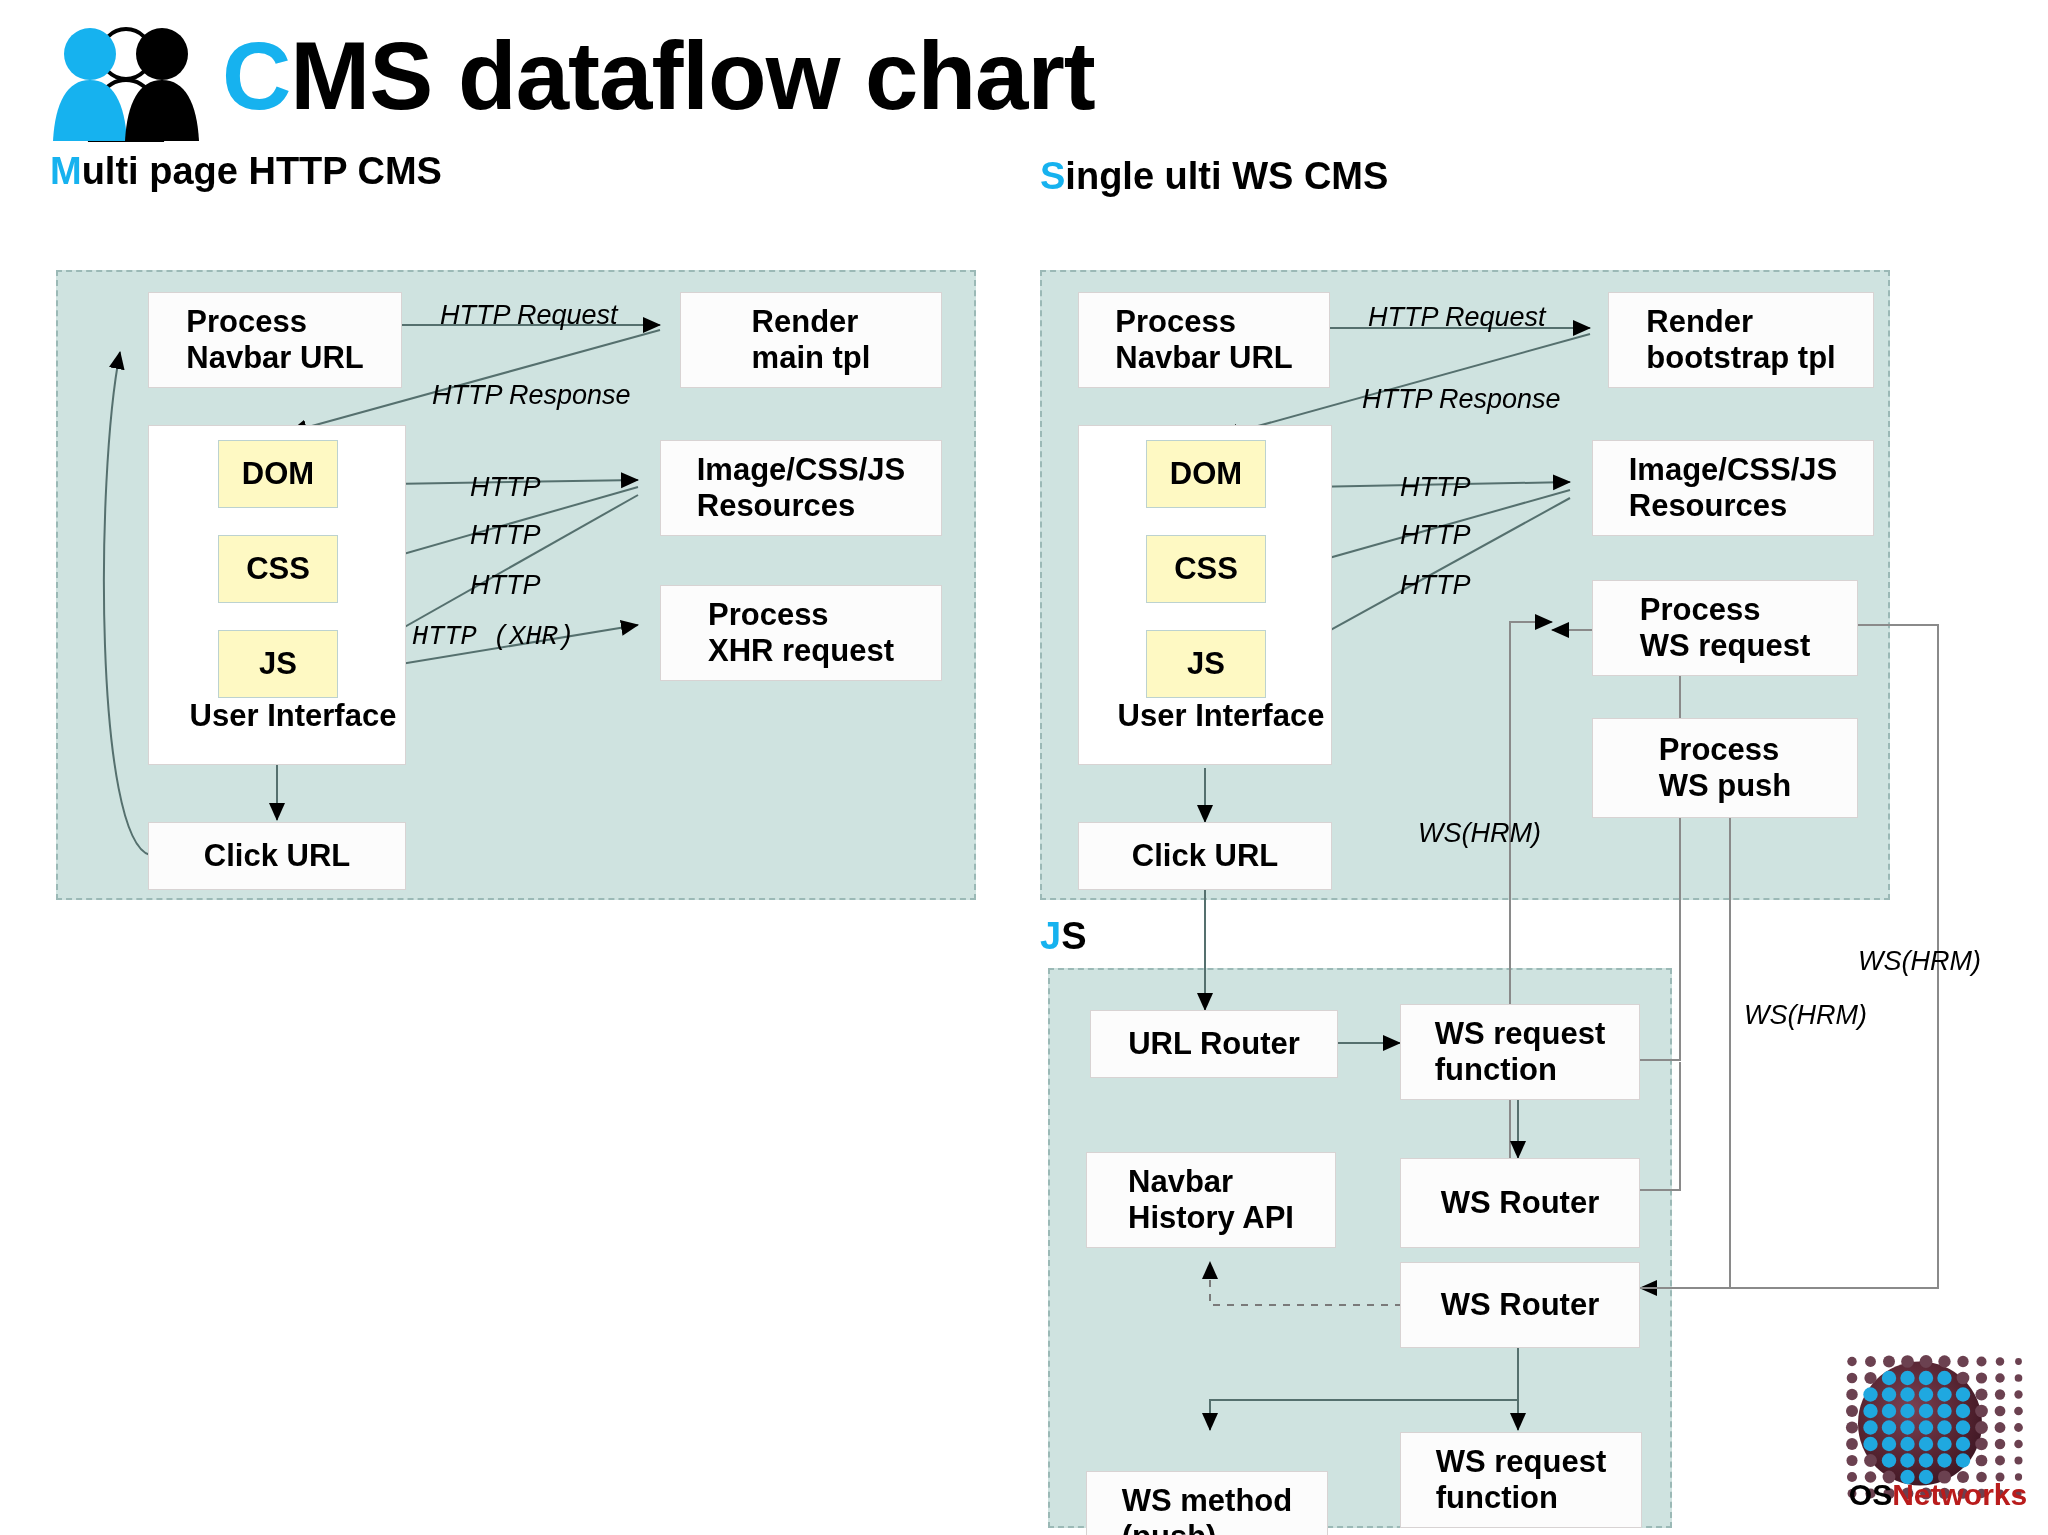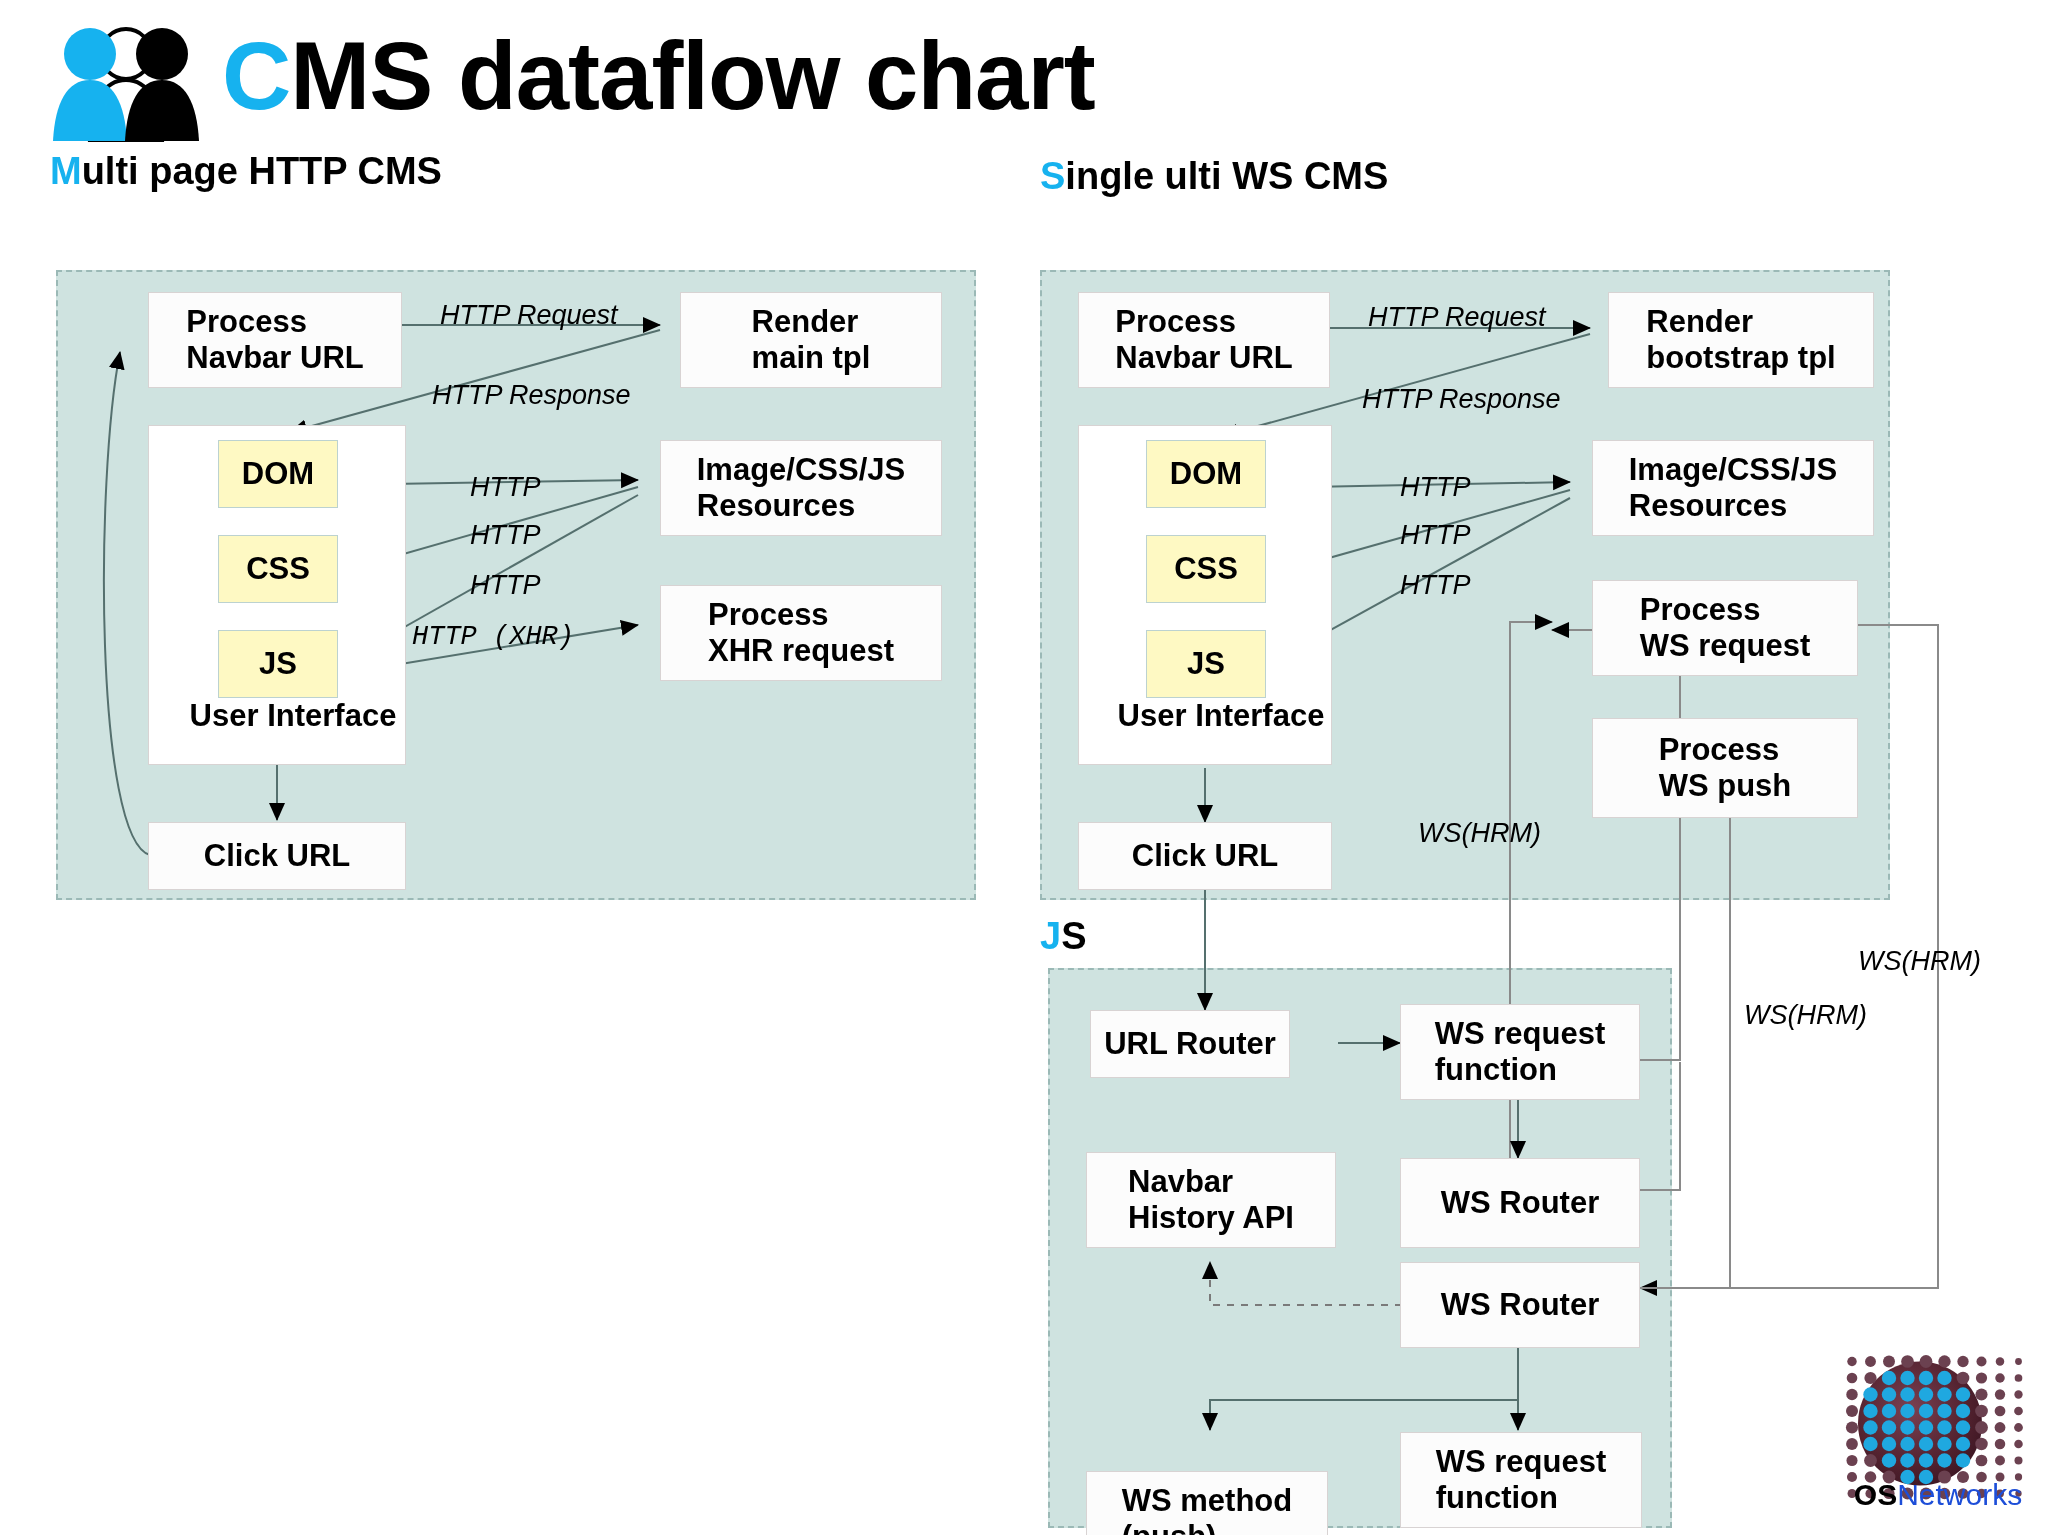--- a/index.html
+++ b/index.html
@@ -31,21 +31,21 @@
   .edge-label{position:absolute;font-size:27px;font-style:italic;white-space:nowrap;color:#000;}
 
   
   #wires{position:absolute;left:0;top:0;width:2048px;height:1535px;pointer-events:none;}
 
   
   #osn-logo{position:absolute;left:1838px;top:1330px;width:200px;height:195px;}
   #osn-word{position:absolute;left:1838px;top:1478px;width:200px;text-align:center;
             font-size:30px;font-weight:bold;white-space:nowrap;}
   #osn-word .os{color:#000000;}
-  #osn-word .nw{color:#1d4ed8;font-weight:normal;}
+  #osn-word .nw{color:#b91c1c;font-weight:bold;}
 </style>
 </head>
 <body>
 
 <svg id="logo-people" viewBox="0 0 160 120" xmlns="http://www.w3.org/2000/svg">
 
   <g>
     <circle cx="80" cy="32" r="25" fill="#ffffff" stroke="#000" stroke-width="4"></circle>
     <path d="M80 58 C58 58 46 80 44 118 L116 118 C114 80 102 58 80 58 Z" fill="#ffffff" stroke="#000" stroke-width="4"></path>
   </g>
@@ -199,21 +199,21 @@
 <div class="edge-label" style="left:1368px;top:302px;">HTTP Request</div>
 <div class="edge-label" style="left:1362px;top:384px;">HTTP Response</div>
 <div class="edge-label" style="left:1400px;top:472px;">HTTP</div>
 <div class="edge-label" style="left:1400px;top:520px;">HTTP</div>
 <div class="edge-label" style="left:1400px;top:570px;">HTTP</div>
 
 <div class="edge-label" style="left:1418px;top:818px;">WS(HRM)</div>
 <div class="edge-label" style="left:1858px;top:946px;">WS(HRM)</div>
 <div class="edge-label" style="left:1744px;top:1000px;">WS(HRM)</div>
 
-<div class="node" style="left:1090px;top:1010px;width:200px;height:68px;">URL Router</div>
+<div class="node" style="left:1090px;top:1010px;width:248px;height:68px;">URL Router</div>
 
 <div class="node" style="left:1400px;top:1004px;width:240px;height:96px;white-space:pre-line;">WS request
 function</div>
 
 <div class="node" style="left:1400px;top:1158px;width:240px;height:90px;">WS Router</div>
 
 <div class="node" style="left:1086px;top:1152px;width:250px;height:96px;white-space:pre-line;">Navbar
 History API</div>
 
 <div class="node" style="left:1400px;top:1262px;width:240px;height:86px;">WS Router</div>

